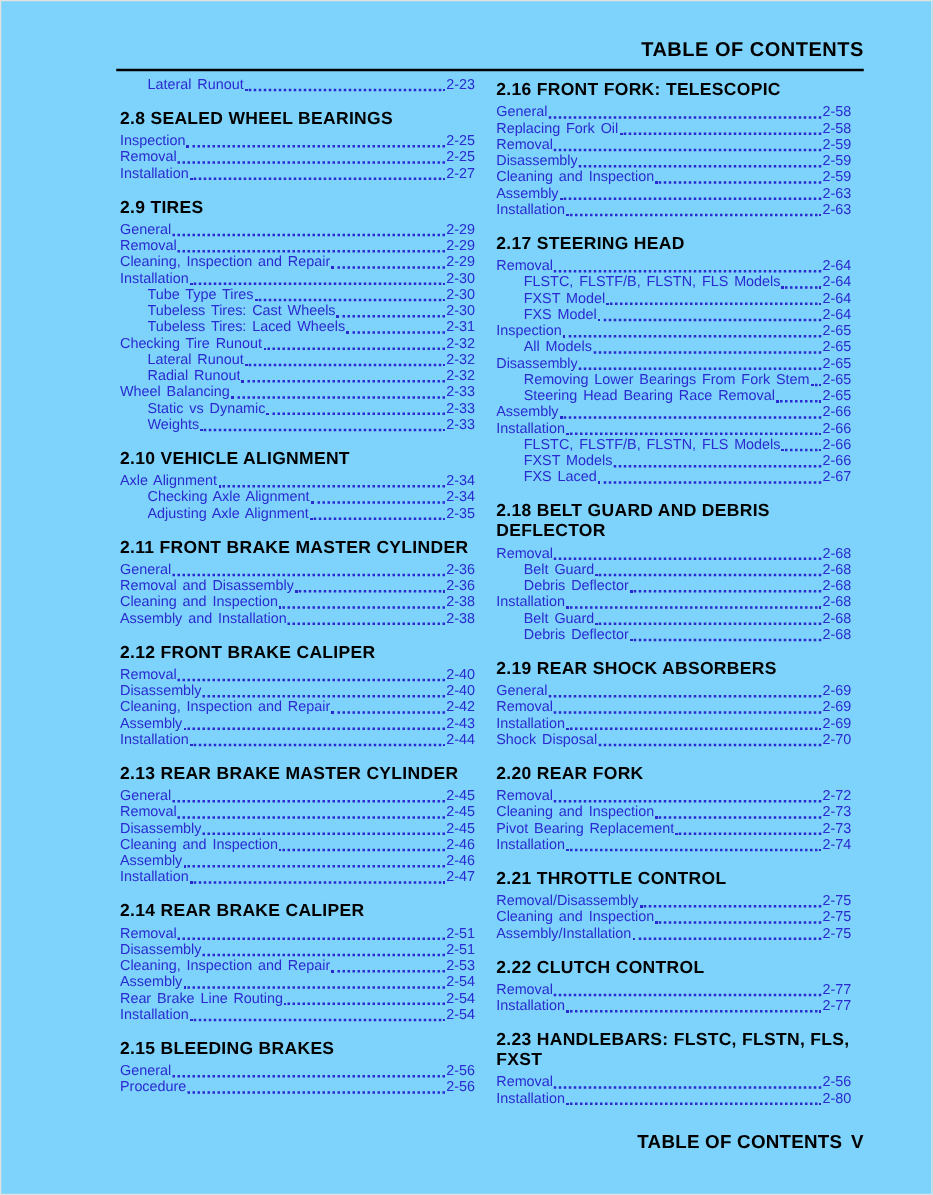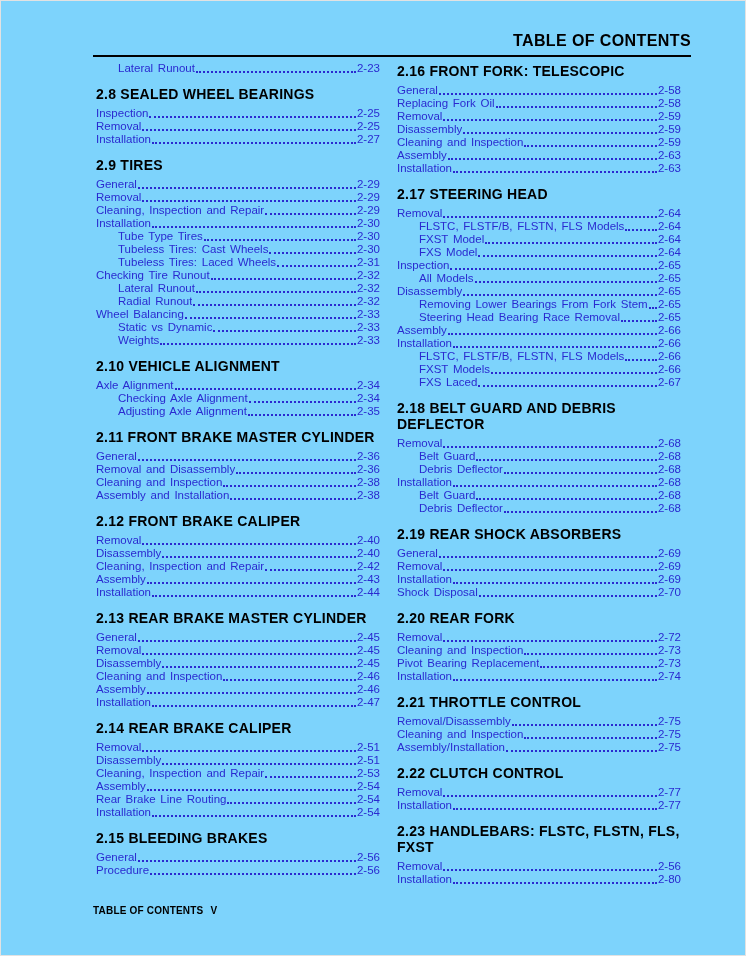--- a/index.html
+++ b/index.html
@@ -60,21 +60,22 @@
     min-width: 8px;
     border-bottom: 2px dotted #2a2ad0;
     margin: 0 1px 2px 1px;
     height: 0;
     align-self: flex-end;
   }
   .entry-page { white-space: nowrap; flex: 0 0 auto; }
   .footer {
     position: absolute;
     top: 904px; left: 92px; right: 54px;
-    font-size: 10px; font-weight: bold;
+    text-align: right;
+    font-size: 15px; font-weight: bold;
     color: #000000;
     letter-spacing: 0.2px;
   }
   .footer .footer-page { margin-left: 7px; }
 </style>
 </head>
 <body>
 
 <div class="page">
 

